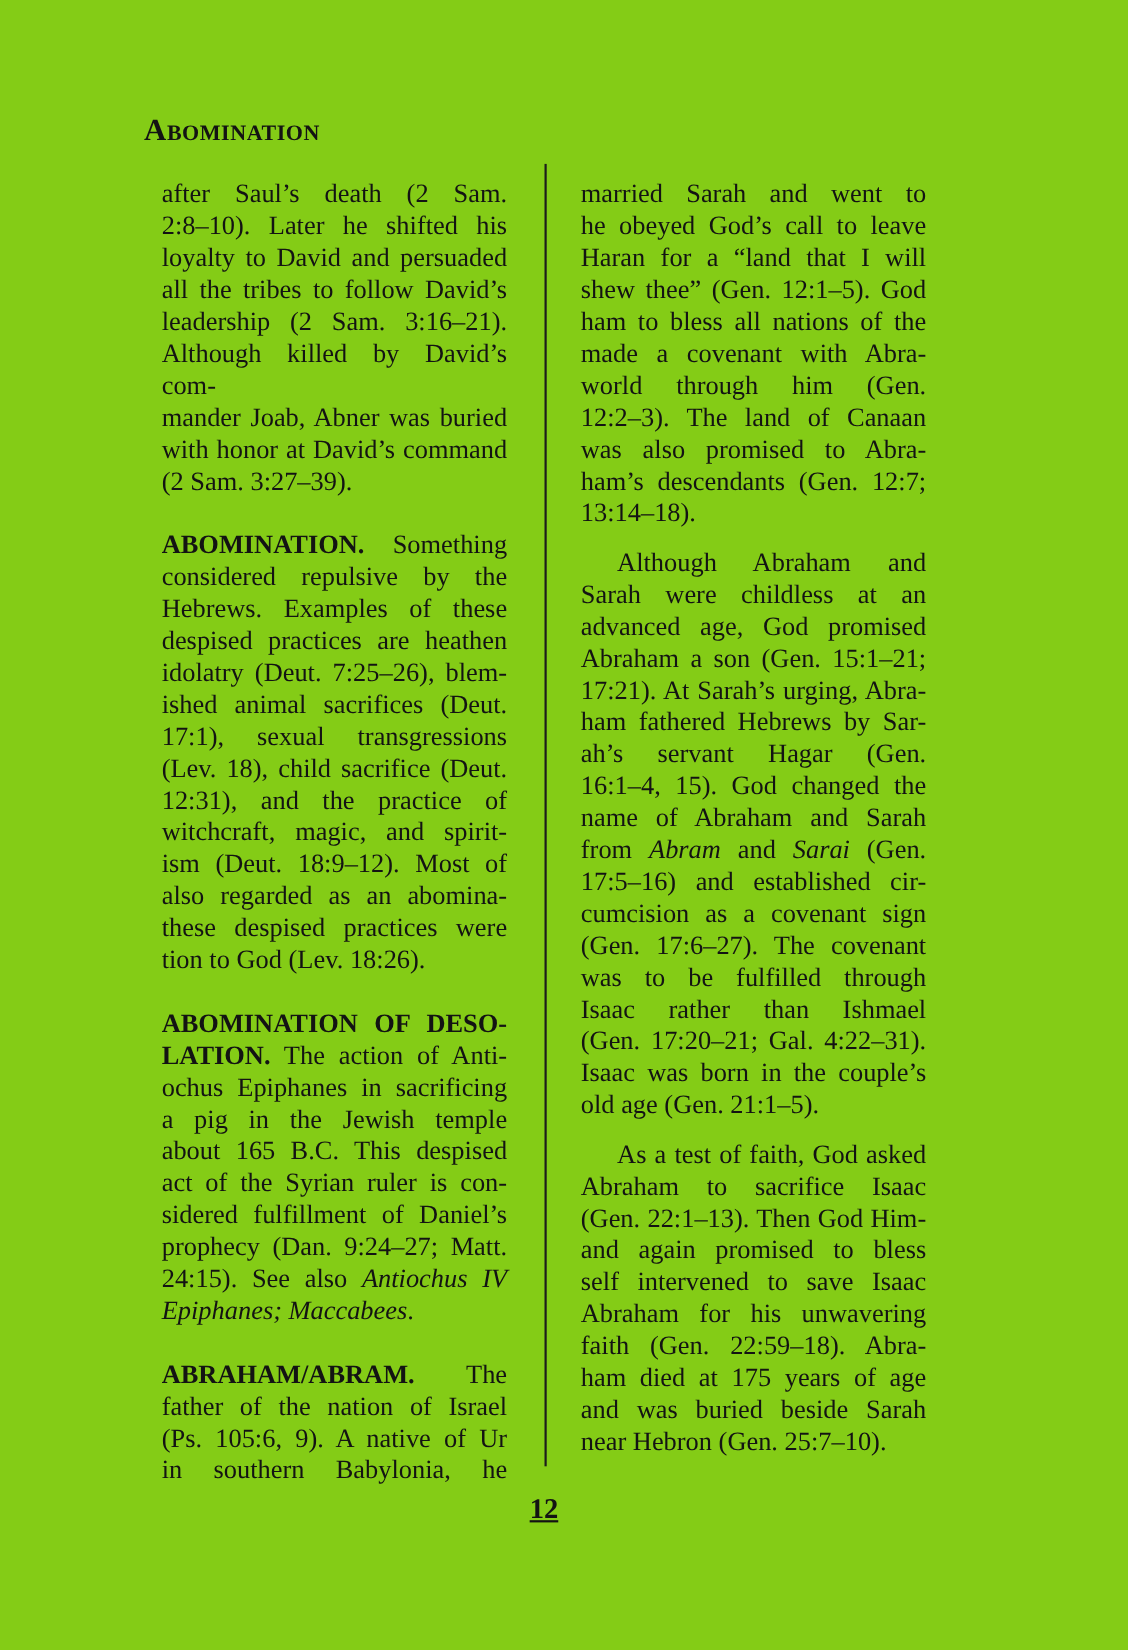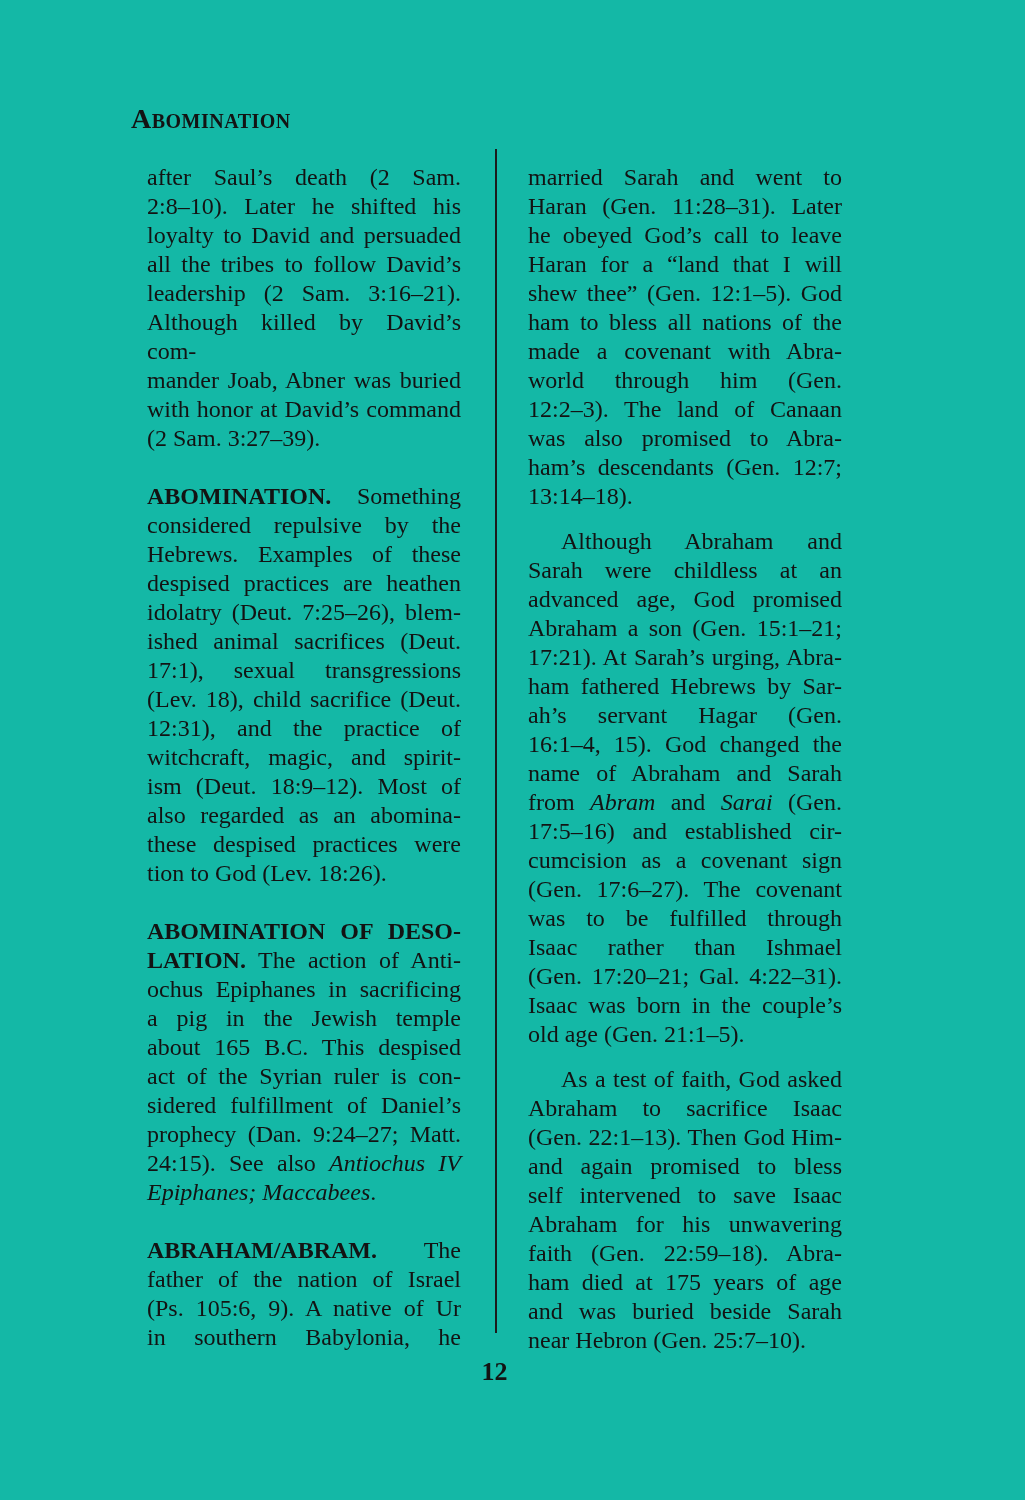--- a/index.html
+++ b/index.html
@@ -1,20 +1,20 @@
 <!DOCTYPE html>
 <html><head>
 <meta charset="utf-8">
 <style>
   html, body { margin: 0; padding: 0; background: #e8e8e8; }
   .page {
     position: relative;
     width: 1025px;
     height: 1500px;
-    background: #14b8a6;
+    background: #84cc16;
     font-family: "Liberation Serif", "DejaVu Serif", serif;
     color: #131313;
     overflow: hidden;
   }
   .running-head {
     position: absolute;
     left: 131px;
     top: 103px;
     font-weight: bold;
     font-variant: small-caps;
@@ -51,20 +51,21 @@
   .line.indent { text-indent: 33px; }
   .page-number {
     position: absolute;
     left: 131px;
     top: 1357px;
     width: 727px;
     text-align: center;
     font-weight: bold;
     font-size: 26px;
     line-height: 30px;
+    text-decoration: underline;
   }
 </style>
 </head>
 <body>
 
 <div class="page">
   <div class="running-head">Abomination</div>
 
   <div class="divider"></div>
 
@@ -112,21 +113,20 @@
         <div class="para spaced">
           <div class="line"><b>ABRAHAM/ABRAM.</b> The</div>
           <div class="line">father of the nation of Israel</div>
           <div class="line">(Ps. 105:6, 9). A native of Ur</div>
           <div class="line">in southern Babylonia, he</div>
         </div>
       </div>
     <div class="column right">
         <div class="para">
           <div class="line">married Sarah and went to</div>
-          <div class="line">Haran (Gen. 11:28–31). Later</div>
           <div class="line">he obeyed God’s call to leave</div>
           <div class="line">Haran for a “land that I will</div>
           <div class="line">shew thee” (Gen. 12:1–5). God</div>
           <div class="line">ham to bless all nations of the</div>
           <div class="line">made a covenant with Abra-</div>
           <div class="line">world through him (Gen.</div>
           <div class="line">12:2–3). The land of Canaan</div>
           <div class="line">was also promised to Abra-</div>
           <div class="line">ham’s descendants (Gen. 12:7;</div>
           <div class="line lastline">13:14–18).</div>

